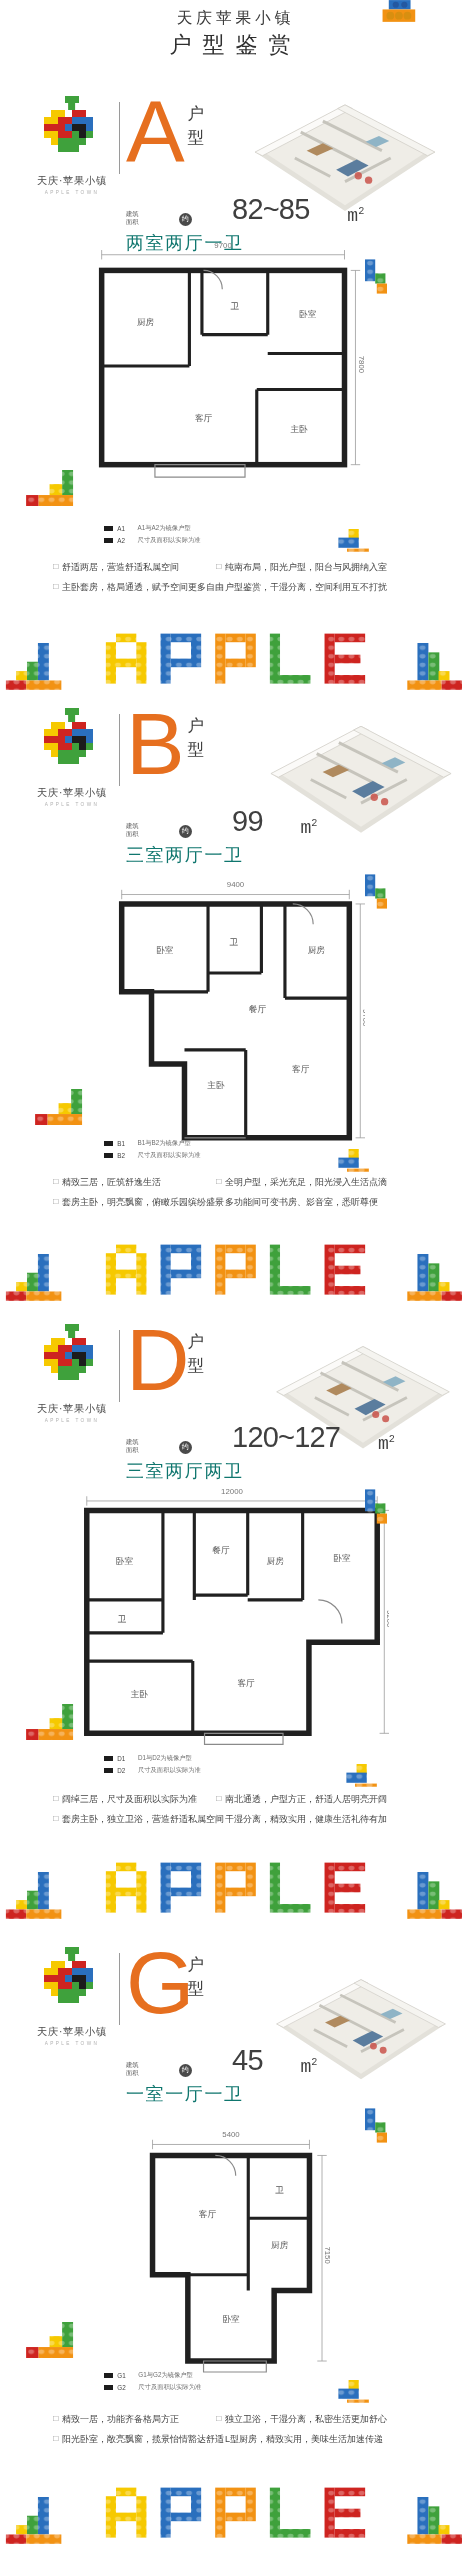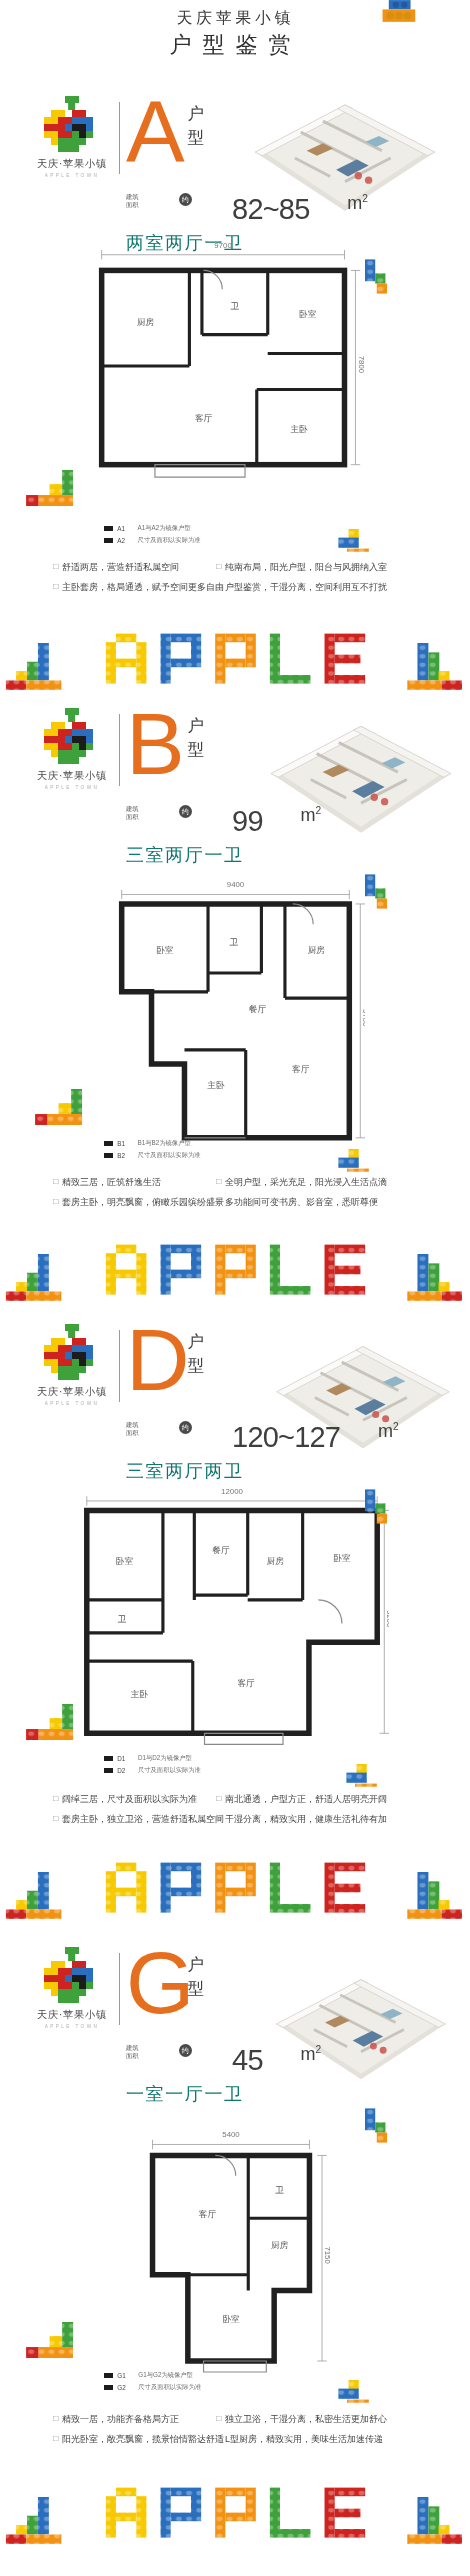--- a/index.html
+++ b/index.html
@@ -5,31 +5,31 @@
   html,body{margin:0;padding:0;background:#fff;}
   #poster{position:relative;width:471px;height:2576px;background:#fff;overflow:hidden;
           font-family:"Liberation Sans", sans-serif;color:#3f3f3f;}
   .abs{position:absolute;}
   
   .hd-title{top:7.8px;left:0;width:471px;text-align:center;font-size:15.7px;letter-spacing:3.9px;color:#3a3a3a;}
   .hd-sub{top:30px;left:0;width:471px;text-align:center;font-size:22px;letter-spacing:11px;color:#2f2f2f;}
   
   .sec{position:absolute;left:0;width:471px;height:526px;}
   .logo-block{position:absolute;left:31px;top:3.1px;width:82px;text-align:center;}
-  .brand-name{font-size:10.2px;letter-spacing:0.8px;color:#4a4a4a;margin-top:2px;white-space:nowrap;}
+  .brand-name{font-size:10.2px;letter-spacing:0.8px;color:#4a4a4a;margin-top:19px;white-space:nowrap;}
   .brand-en{font-size:4.7px;letter-spacing:2.4px;color:#b0b0b0;margin-top:1.6px;}
   .divider{position:absolute;left:119px;top:9.4px;width:0.8px;height:72px;background:#9a9a9a;}
   .big-letter{position:absolute;left:126px;top:-4.7px;font-size:88px;line-height:1;color:#E66F1F;}
   .type-vert{position:absolute;left:187px;top:9.4px;font-size:16.5px;line-height:1.45;color:#3c3c3c;text-align:center;}
-  .area-row{position:absolute;left:126px;top:100px;display:flex;align-items:flex-start;gap:37px;}
+  .area-row{position:absolute;left:126px;top:100px;display:flex;align-items:flex-end;gap:37px;}
   .area-prefix{font-size:6.3px;line-height:1.25;color:#555;}
   .approx{width:13.3px;height:13.3px;border-radius:50%;background:#4a4a4a;color:#fff;font-size:7px;
           display:flex;align-items:center;justify-content:center;margin:0 3.1px;}
   .area-num{font-size:29px;color:#3f3f3f;letter-spacing:-0.8px;}
-  .area-unit{font-size:18px;margin-left:0.8px;}
+  .area-unit{font-size:18px;margin-left:0.8px;font-family:Liberation Mono, monospace;}
   .area-sup{font-size:10.2px;vertical-align:super;}
   .rooms-line{position:absolute;left:126px;top:138px;font-size:18px;letter-spacing:1.6px;color:#0f766e;}
   
   .plan-svg{position:absolute;}
   .plan-svg .dim line{stroke:#9a9a9a;stroke-width:1;}
   .plan-svg .dim text{fill:#777;font-size:10px;text-anchor:middle;}
   .plan-svg .outer{fill:none;stroke:#202020;stroke-width:7;}
   .plan-svg .inner{fill:none;stroke:#202020;stroke-width:4;}
   .plan-svg .thin{fill:none;stroke:#8a8a8a;stroke-width:1.5;}
   .plan-svg .rooms text{fill:#555;font-size:11px;text-anchor:middle;}

